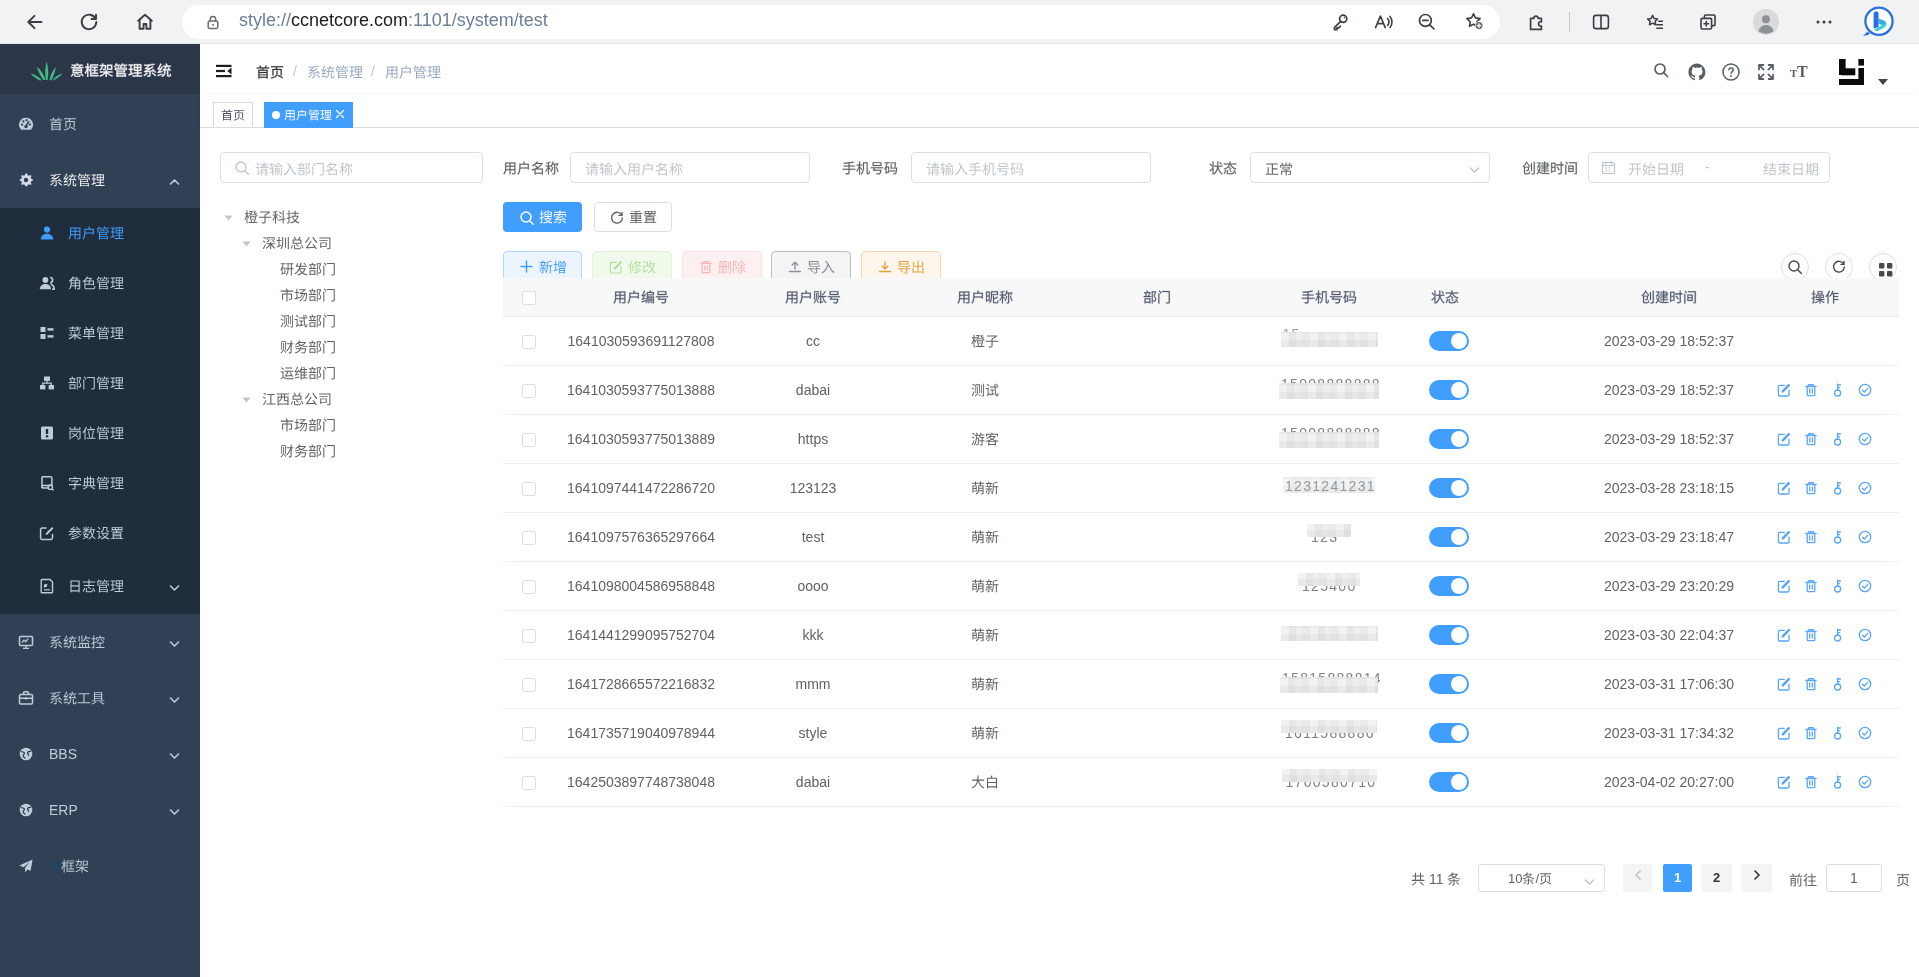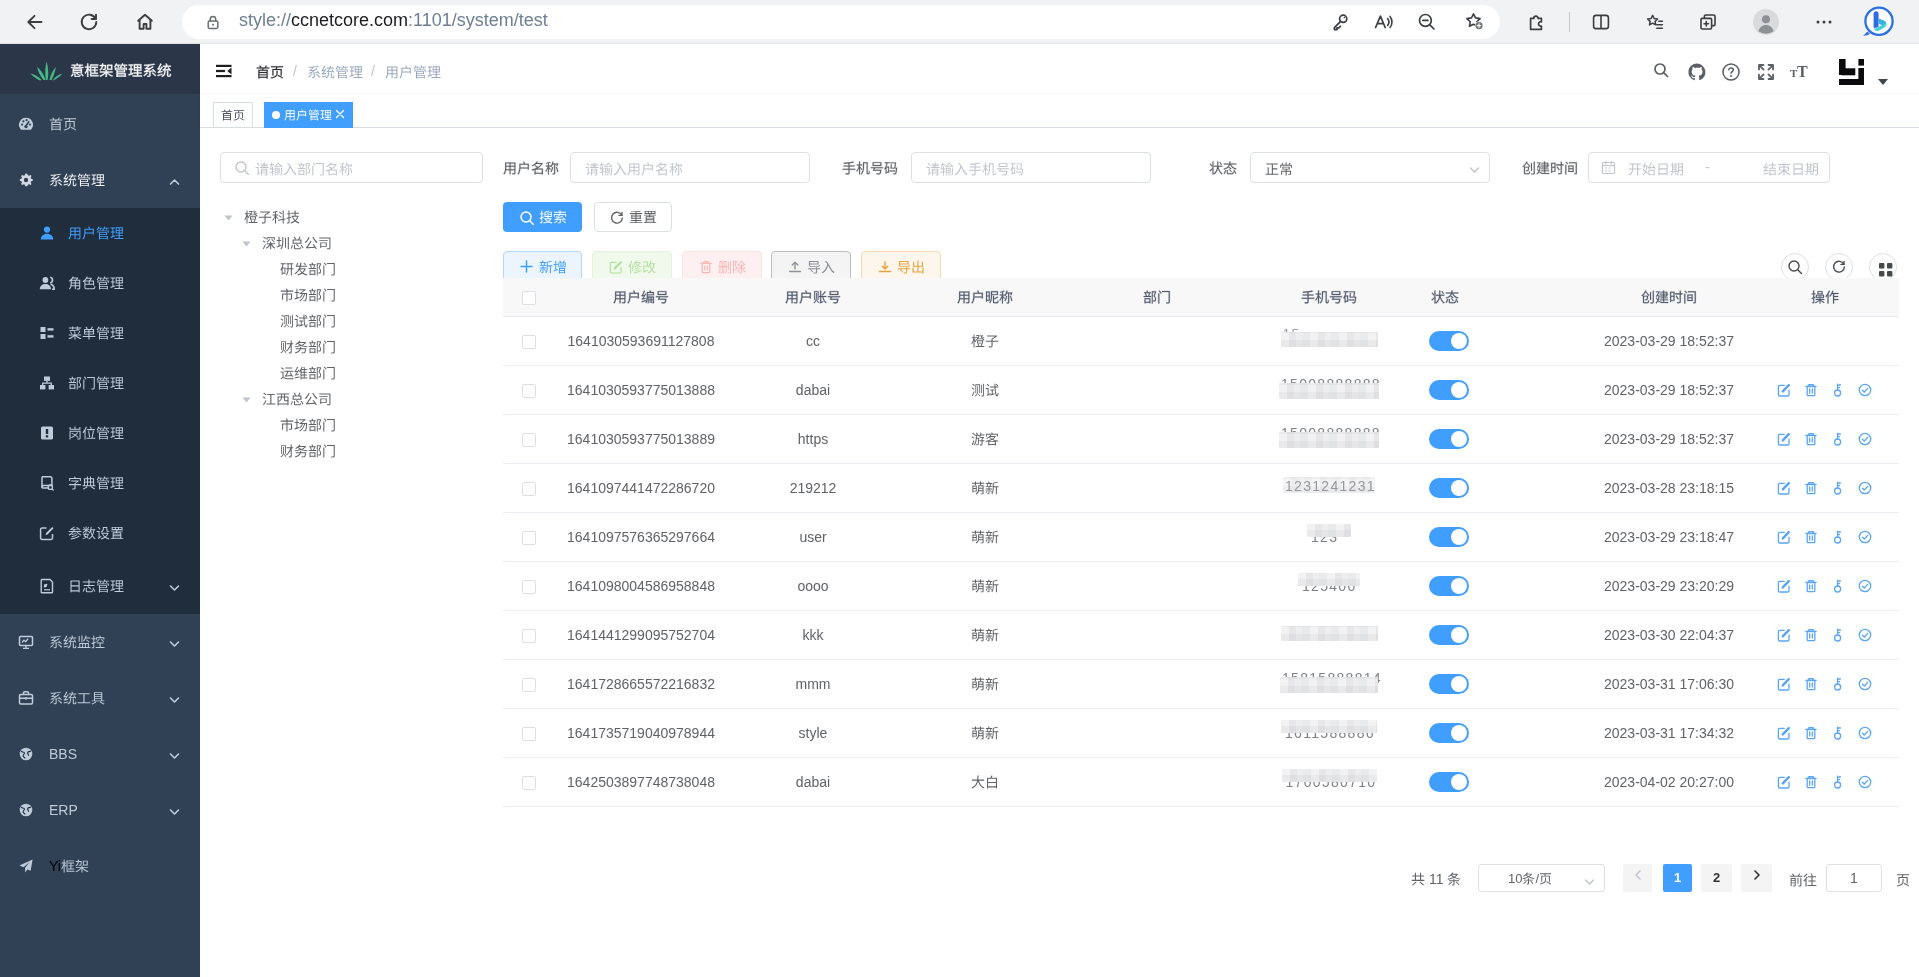--- a/index.html
+++ b/index.html
@@ -457,21 +457,21 @@
       </svg></div>
     <div class="mtx"><span style="color:#bfcbd9">ERP</span></div>
     <div class="mcaret"><svg width="13" height="12" viewBox="0 0 13 12">
         <path d="M2.5 4l4 4 4-4" fill="none" stroke="#bfcbd9" stroke-width="1.6" stroke-linecap="round" stroke-linejoin="round"></path>
       </svg></div>
   </div>
 <div class="mitem" style="top:838px;height:56px">
     <div class="mic"><svg width="16" height="16" viewBox="0 0 16 16">
         <path d="M14.6 1.6L1.4 7.4l4.2 1.9 6-5.3-4.6 6 .2 4.4 2.2-3 3.2 1.4z" fill="#bfcbd9"></path>
       </svg></div>
-    <div class="mtx"><span style="color:#000000">Yi</span><svg class="ck" width="28" height="14" viewBox="0 0 28 14">
+    <div class="mtx"><span style="color:#0c4a6e">Yi</span><svg class="ck" width="28" height="14" viewBox="0 0 28 14">
         <g fill="#bfcbd9" transform="translate(0,12.32) scale(0.014,-0.014)">
           <use href="#u6846"></use>
           <use href="#u67b6" x="1000"></use>
         </g>
       </svg></div>
   </div>
 <div id="navbar"></div>
 <div class="abs" style="left:216px;top:64px"><svg width="17" height="14" viewBox="0 0 17 14">
       <rect x="0" y="0.8" width="15.5" height="2.2" fill="#1d1d1d"></rect>
       <rect x="0" y="5.9" width="9" height="2.2" fill="#1d1d1d"></rect>
@@ -1012,21 +1012,21 @@
               <circle cx="7.6" cy="11" r="3" fill="none" stroke="#59a6f6" stroke-width="1.3" stroke-linecap="round" stroke-linejoin="round"></circle>
               <path d="M7.6 8V2.2M7.6 3h2.8M7.6 5.6h2" fill="none" stroke="#59a6f6" stroke-width="1.3" stroke-linecap="round" stroke-linejoin="round"></path>
             </svg></span><span class="opic"><svg width="16" height="16" viewBox="0 0 16 16">
               <circle cx="8" cy="8" r="5.7" fill="none" stroke="#59a6f6" stroke-width="1.3" stroke-linecap="round" stroke-linejoin="round"></circle>
               <path d="M5.5 8.2l1.8 1.8 3.4-3.6" fill="none" stroke="#59a6f6" stroke-width="1.3" stroke-linecap="round" stroke-linejoin="round"></path>
             </svg></span></td>
       </tr>
       <tr>
         <td><span class="cbx"></span></td>
         <td>1641097441472286720</td>
-        <td>219212</td>
+        <td>123123</td>
         <td><svg class="ck" width="28" height="14" viewBox="0 0 28 14">
             <g fill="#606266" transform="translate(0,12.32) scale(0.014,-0.014)">
               <use href="#u840c"></use>
               <use href="#u65b0" x="1000"></use>
             </g>
           </svg></td>
         <td></td>
         <td><span class="cen" style="width:92px"><i class="cenbox" style="top:1px;width:92px;height:16px;opacity:.75"></i><span class="cend" style="left:2px;top:2px;color:#95989d">1231241231</span></span></td>
         <td style="text-align:left;padding-left:14px"><span class="switch"><i></i></span></td>
         <td>2023-03-28 23:18:15</td>
@@ -1042,21 +1042,21 @@
               <circle cx="7.6" cy="11" r="3" fill="none" stroke="#59a6f6" stroke-width="1.3" stroke-linecap="round" stroke-linejoin="round"></circle>
               <path d="M7.6 8V2.2M7.6 3h2.8M7.6 5.6h2" fill="none" stroke="#59a6f6" stroke-width="1.3" stroke-linecap="round" stroke-linejoin="round"></path>
             </svg></span><span class="opic"><svg width="16" height="16" viewBox="0 0 16 16">
               <circle cx="8" cy="8" r="5.7" fill="none" stroke="#59a6f6" stroke-width="1.3" stroke-linecap="round" stroke-linejoin="round"></circle>
               <path d="M5.5 8.2l1.8 1.8 3.4-3.6" fill="none" stroke="#59a6f6" stroke-width="1.3" stroke-linecap="round" stroke-linejoin="round"></path>
             </svg></span></td>
       </tr>
       <tr>
         <td><span class="cbx"></span></td>
         <td>1641097576365297664</td>
-        <td>user</td>
+        <td>test</td>
         <td><svg class="ck" width="28" height="14" viewBox="0 0 28 14">
             <g fill="#606266" transform="translate(0,12.32) scale(0.014,-0.014)">
               <use href="#u840c"></use>
               <use href="#u65b0" x="1000"></use>
             </g>
           </svg></td>
         <td></td>
         <td><span class="cen" style="width:44px"><span class="cend" style="left:4px;top:4px">123</span><i class="cenbox" style="top:-1px;width:44px;height:13px"></i></span></td>
         <td style="text-align:left;padding-left:14px"><span class="switch"><i></i></span></td>
         <td>2023-03-29 23:18:47</td>

